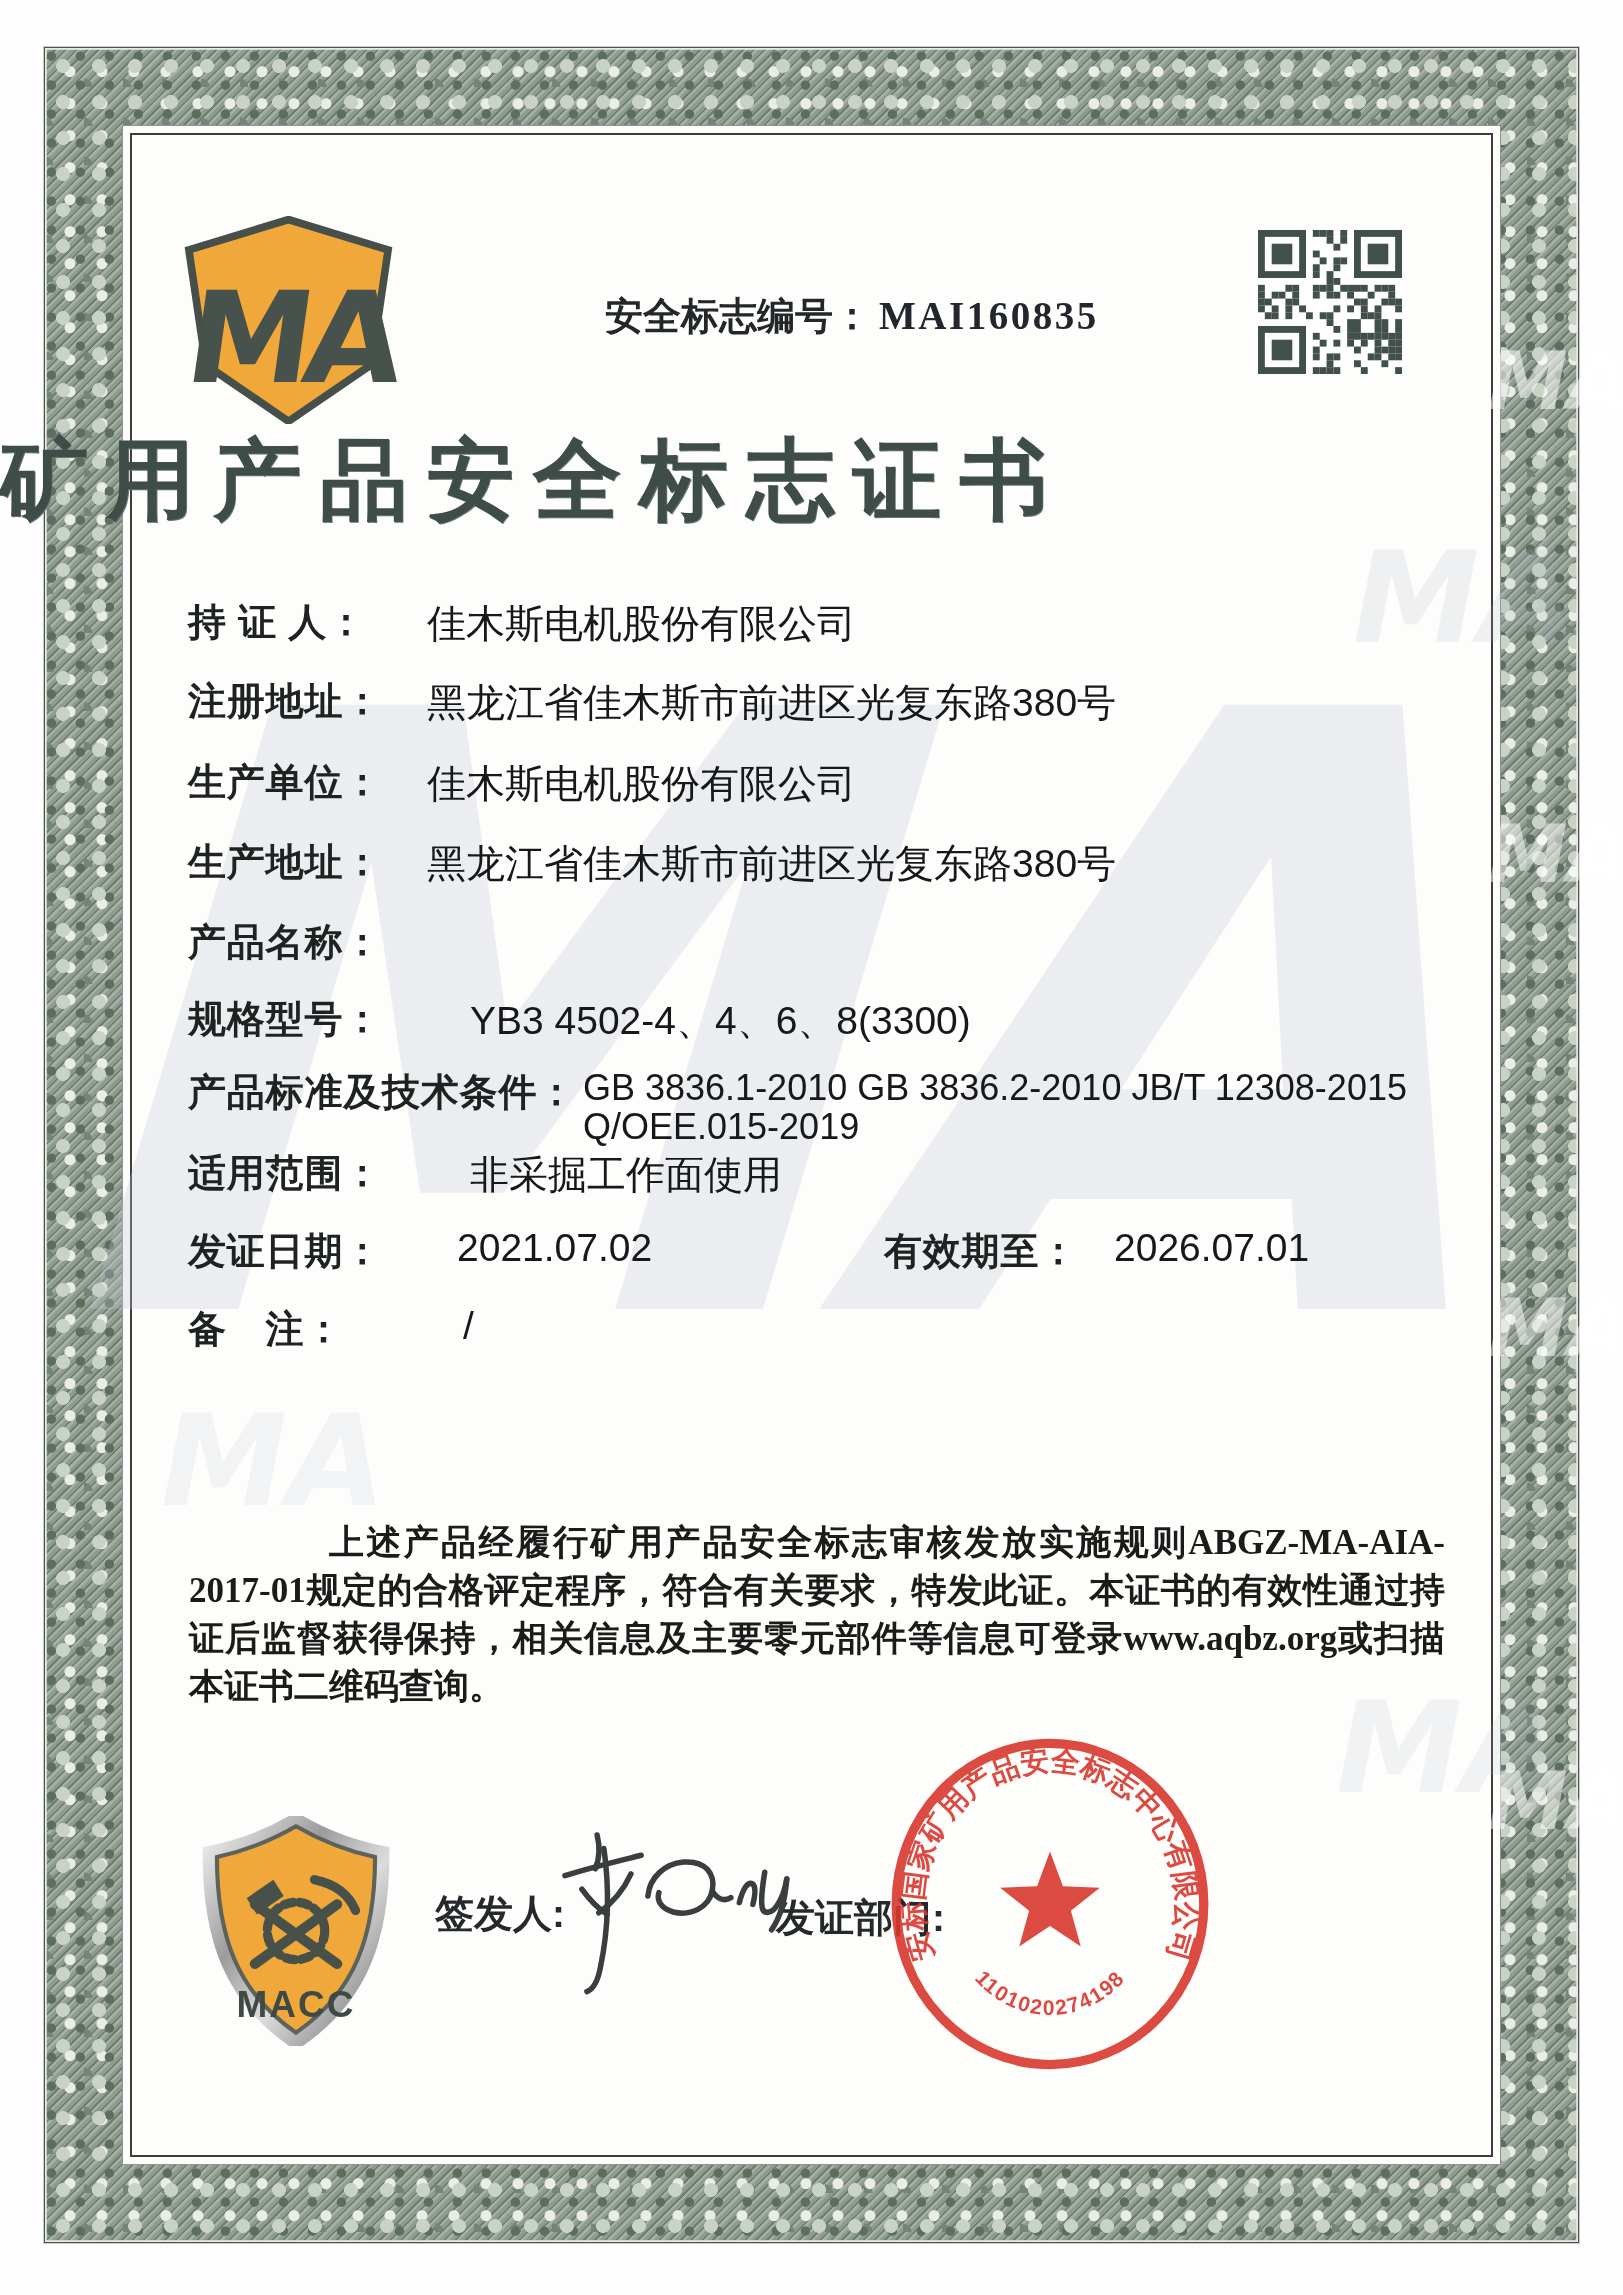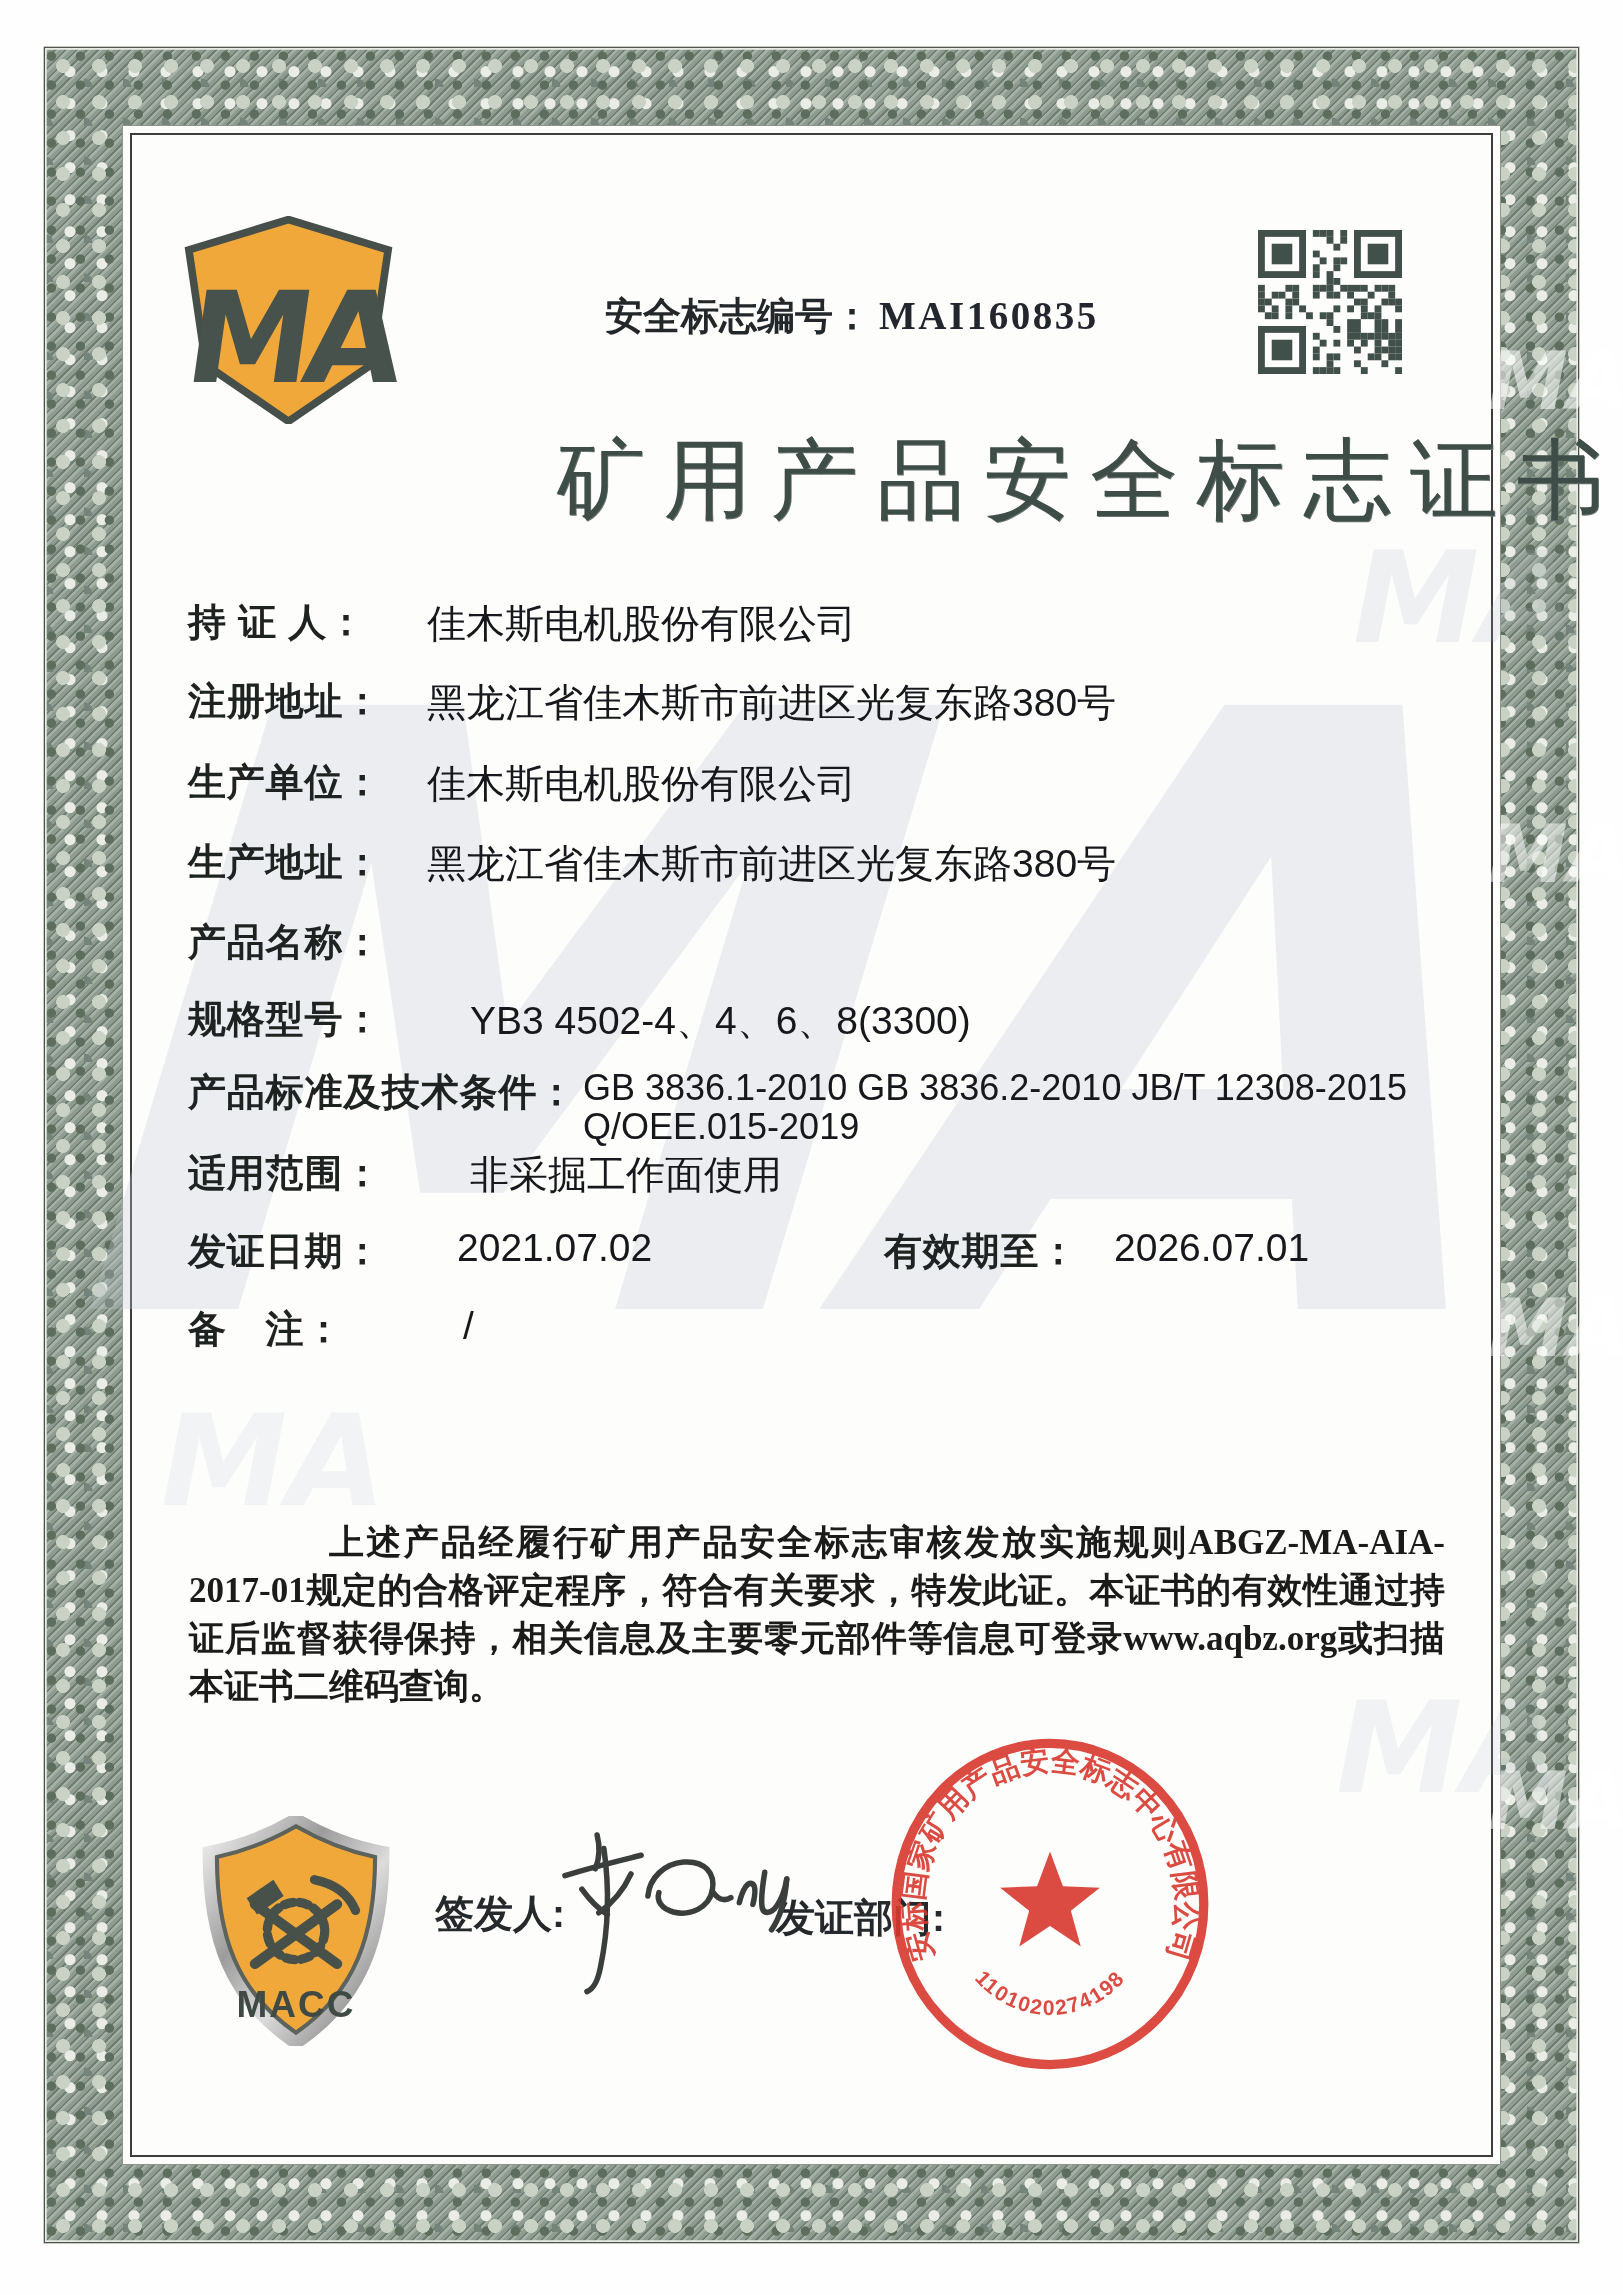--- a/index.html
+++ b/index.html
@@ -31,21 +31,21 @@
     font-style:italic;pointer-events:none;}
 
   .z{position:absolute;z-index:3;}
 
   
   .num-label{left:605px;top:291px;font-size:38px;font-weight:700;color:#23272a;}
   .num-value{left:879px;top:293px;font-size:39px;font-weight:600;
     font-family:"Liberation Serif",serif;letter-spacing:2.5px;color:#23262c;}
 
   
-  .title{left:0;right:0;top:421px;text-align:right;font-size:88px;font-weight:400;
+  .title{left:0;right:0;top:421px;text-align:left;font-size:88px;font-weight:700;
     font-family:"Liberation Serif",serif;letter-spacing:18.6px;color:#3f4d48;
     text-shadow:0.8px 0.8px 0 #6a7672;}
 
   
   .lab{font-size:38px;font-weight:700;color:#1e2220;letter-spacing:0.8px;white-space:nowrap;}
   .val{font-size:39px;font-weight:400;color:#16181b;white-space:nowrap;}
   .std{font-size:36px;}
 
   
   .statement{left:189px;top:1507px;width:1256px;font-size:35px;line-height:48px;

